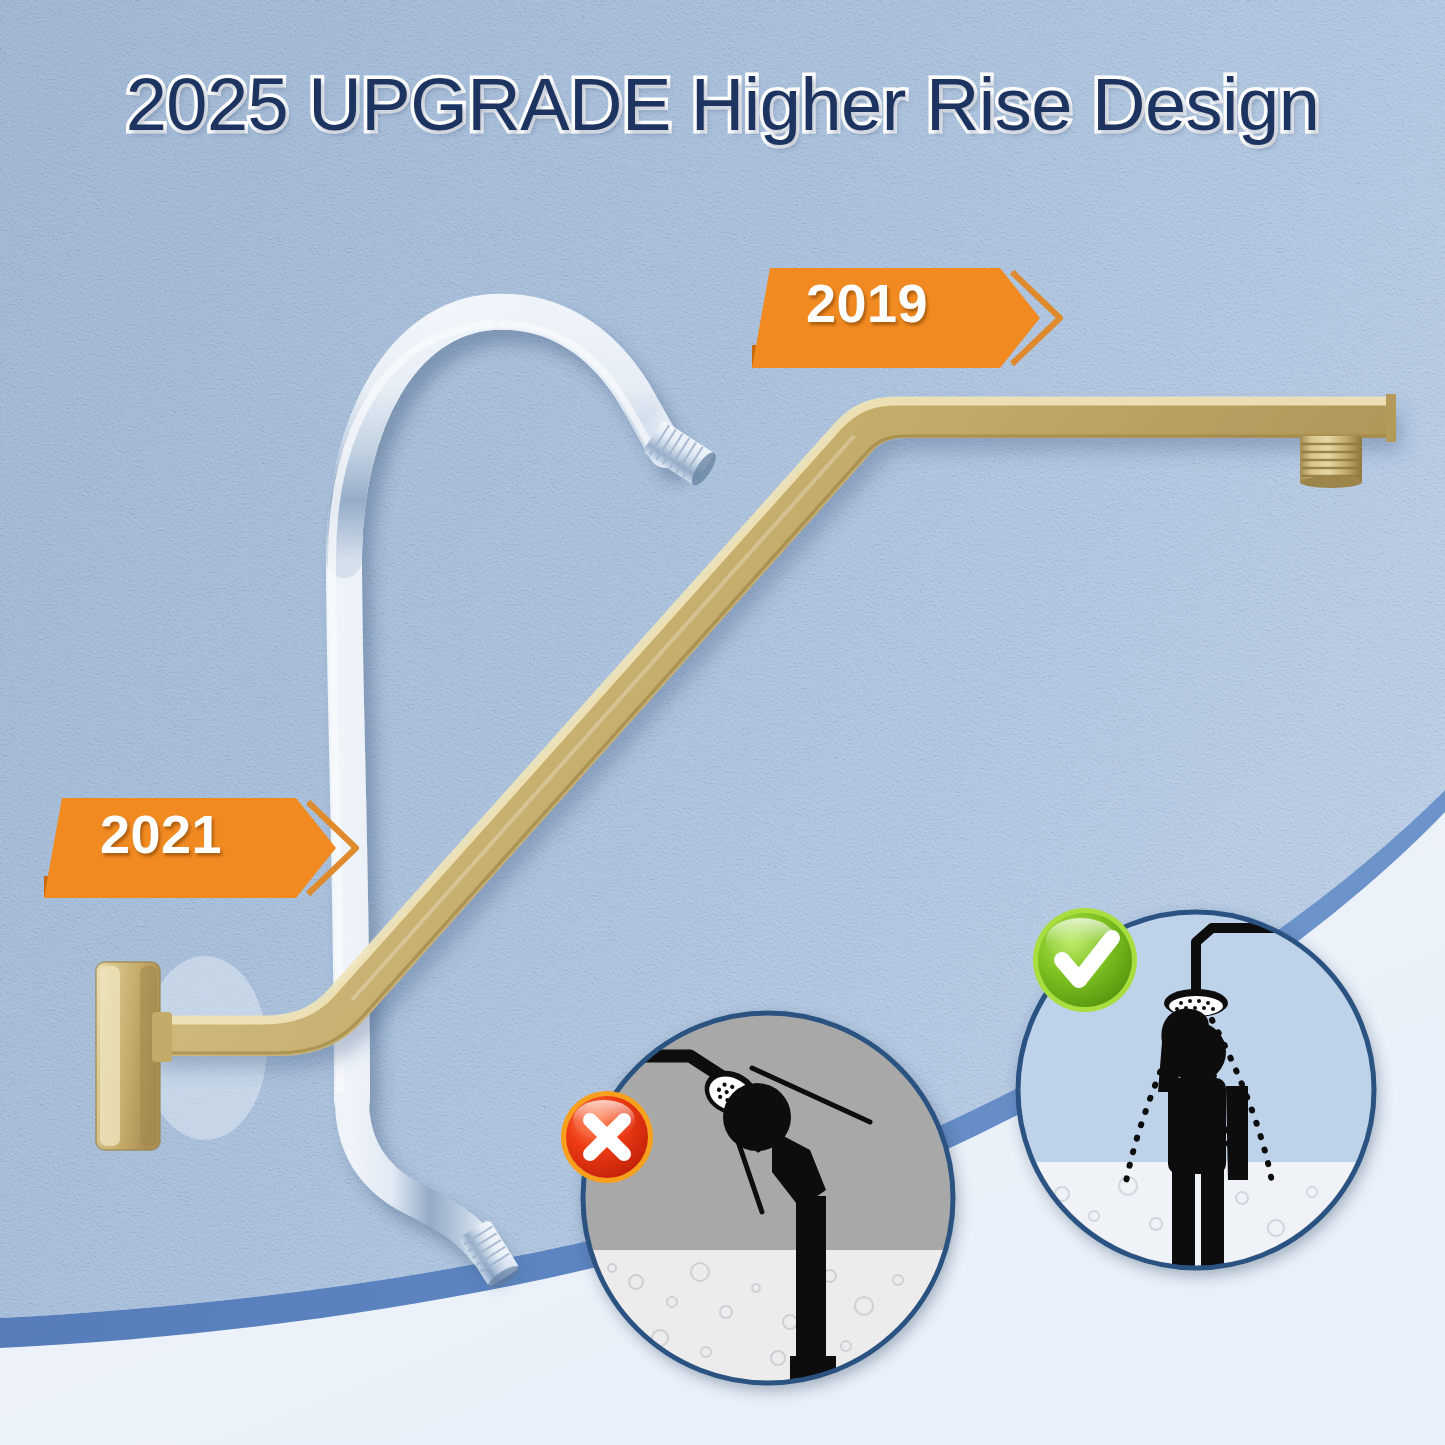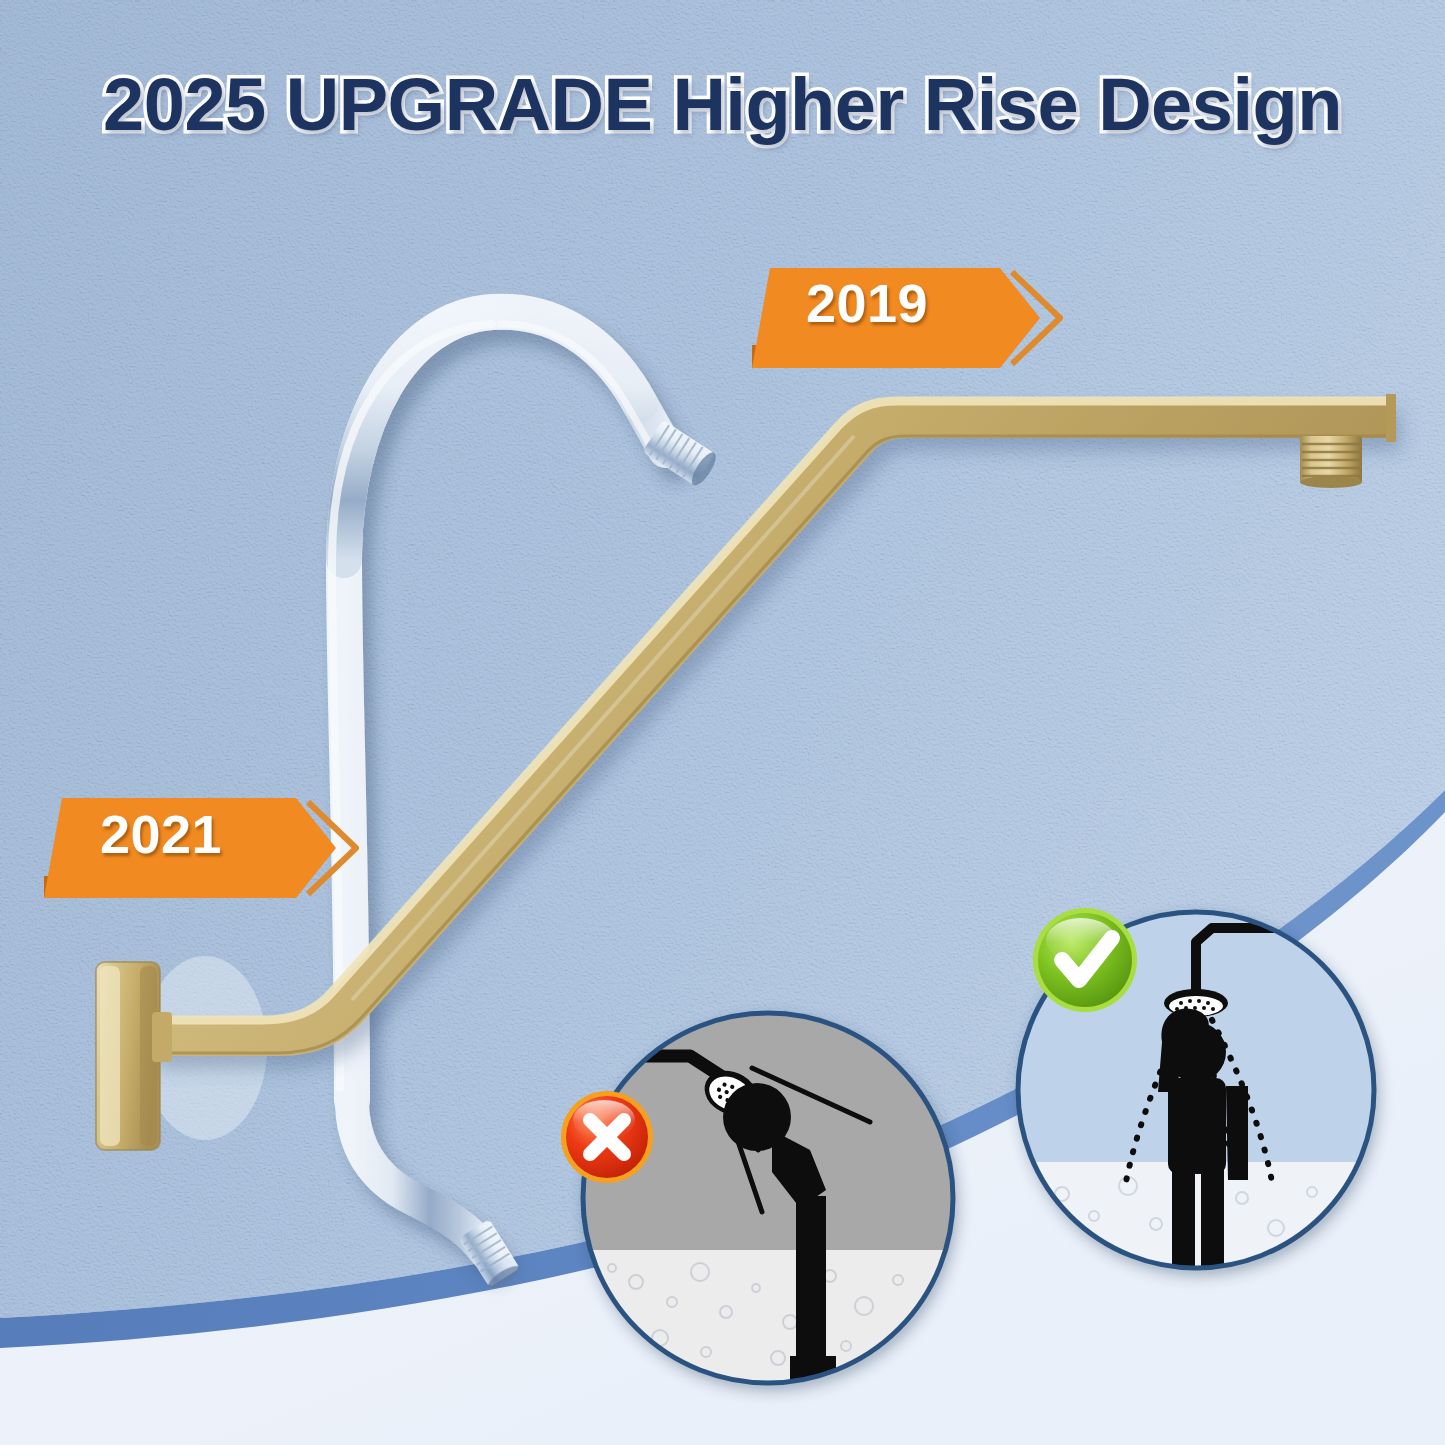--- a/index.html
+++ b/index.html
@@ -27,21 +27,21 @@
   }
 
   
   .title {
     position: absolute;
     left: 0;
     top: 62px;
     width: 1445px;
     text-align: center;
     font-size: 74px;
-    font-weight: bold;
+    font-weight: normal;
     font-family: "Liberation Sans", sans-serif;
     letter-spacing: -0.5px;
     color: #1d3461;
     -webkit-text-stroke: 7px #ffffff;
     paint-order: stroke fill;
     text-shadow: 3px 4px 5px rgba(40,60,100,0.30);
     white-space: nowrap;
     pointer-events: none;
   }
 

